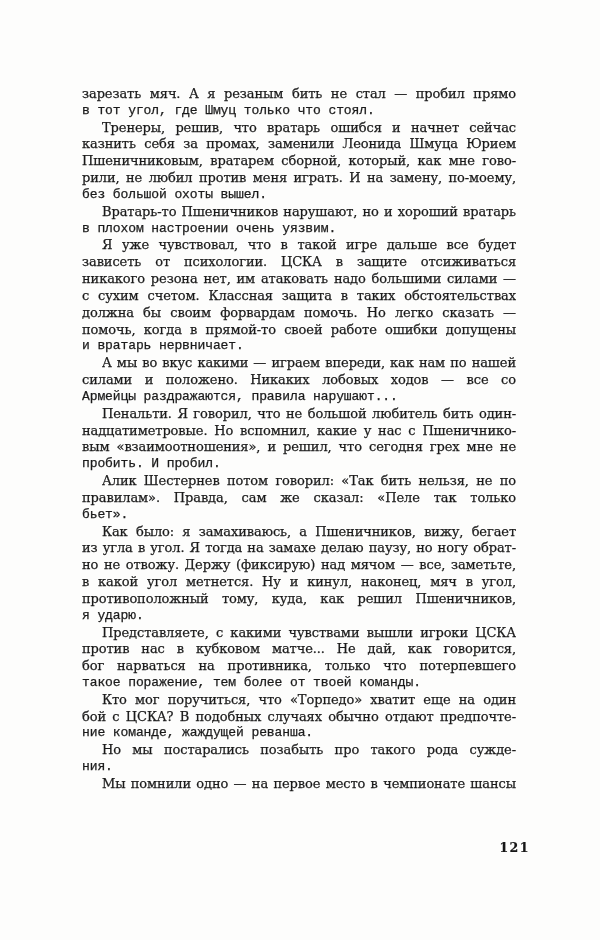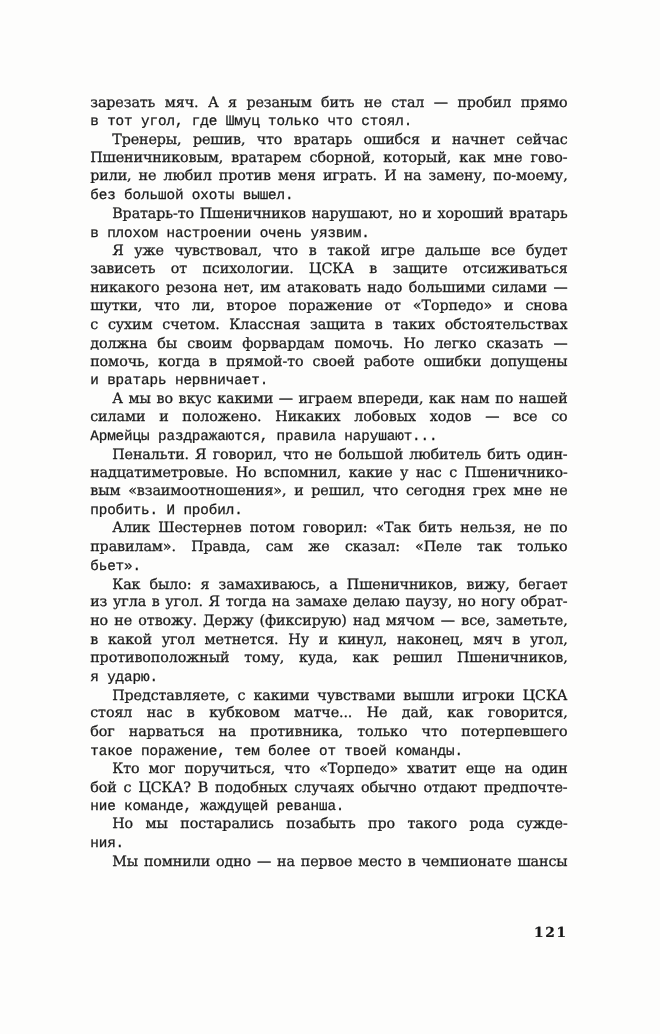--- a/index.html
+++ b/index.html
@@ -39,48 +39,48 @@
   }
   .line.end {
     text-align-last: left;
     font-family: Liberation Mono, monospace;
   }
   .line.ind {
     text-indent: 20px;
   }
   .folio {
     position: absolute;
-    left: 82px;
+    left: 96px;
     top: 840px;
     width: 434px;
     text-align: right;
     color: #161616;
     font-size: 12.5px;
     font-weight: bold;
     letter-spacing: 1.5px;
     -webkit-text-stroke: 0.2px #161616;
   }
 </style>
 </head>
 <body>
 
 <div class="page">
   <div class="text-col" id="text-col">
       <div class="line">зарезать мяч. А я резаным бить не стал — пробил прямо</div>
       <div class="line end">в тот угол, где Шмуц только что стоял.</div>
       <div class="line ind">Тренеры, решив, что вратарь ошибся и начнет сейчас</div>
+      <div class="line">казнить себя за промах, заменили Леонида Шмуца Юрием</div>
       <div class="line">Пшеничниковым, вратарем сборной, который, как мне гово-</div>
       <div class="line">рили, не любил против меня играть. И на замену, по-моему,</div>
       <div class="line end">без большой охоты вышел.</div>
       <div class="line ind">Вратарь-то Пшеничников нарушают, но и хороший вратарь</div>
       <div class="line end">в плохом настроении очень уязвим.</div>
       <div class="line ind">Я уже чувствовал, что в такой игре дальше все будет</div>
       <div class="line">зависеть от психологии. ЦСКА в защите отсиживаться</div>
       <div class="line">никакого резона нет, им атаковать надо большими силами —</div>
-      <div class="line">шутки, что ли, второе поражение от «Торпедо» и снова</div>
       <div class="line">с сухим счетом. Классная защита в таких обстоятельствах</div>
       <div class="line">должна бы своим форвардам помочь. Но легко сказать —</div>
       <div class="line">помочь, когда в прямой-то своей работе ошибки допущены</div>
       <div class="line end">и вратарь нервничает.</div>
       <div class="line ind">А мы во вкус какими — играем впереди, как нам по нашей</div>
       <div class="line">силами и положено. Никаких лобовых ходов — все со смыслом.</div>
       <div class="line end">Армейцы раздражаются, правила нарушают...</div>
       <div class="line ind">Пенальти. Я говорил, что не большой любитель бить один-</div>
       <div class="line">надцатиметровые. Но вспомнил, какие у нас с Пшеничнико-</div>
       <div class="line">вым «взаимоотношения», и решил, что сегодня грех мне не</div>
@@ -88,21 +88,21 @@
       <div class="line ind">Алик Шестернев потом говорил: «Так бить нельзя, не по</div>
       <div class="line">правилам». Правда, сам же сказал: «Пеле так только</div>
       <div class="line end">бьет».</div>
       <div class="line ind">Как было: я замахиваюсь, а Пшеничников, вижу, бегает</div>
       <div class="line">из угла в угол. Я тогда на замахе делаю паузу, но ногу обрат-</div>
       <div class="line">но не отвожу. Держу (фиксирую) над мячом — все, заметьте,</div>
       <div class="line">в какой угол метнется. Ну и кинул, наконец, мяч в угол,</div>
       <div class="line">противоположный тому, куда, как решил Пшеничников,</div>
       <div class="line end">я ударю.</div>
       <div class="line ind">Представляете, с какими чувствами вышли игроки ЦСКА</div>
-      <div class="line">стоял нас в кубковом матче... Не дай, как говорится,</div>
+      <div class="line">против нас в кубковом матче... Не дай, как говорится,</div>
       <div class="line">бог нарваться на противника, только что потерпевшего</div>
       <div class="line end">такое поражение, тем более от твоей команды.</div>
       <div class="line ind">Кто мог поручиться, что «Торпедо» хватит еще на один</div>
       <div class="line">бой с ЦСКА? В подобных случаях обычно отдают предпочте-</div>
       <div class="line end">ние команде, жаждущей реванша.</div>
       <div class="line ind">Но мы постарались позабыть про такого рода сужде-</div>
       <div class="line end">ния.</div>
       <div class="line ind">Мы помнили одно — на первое место в чемпионате шансы</div>
     </div>
   <div class="folio">121</div>

